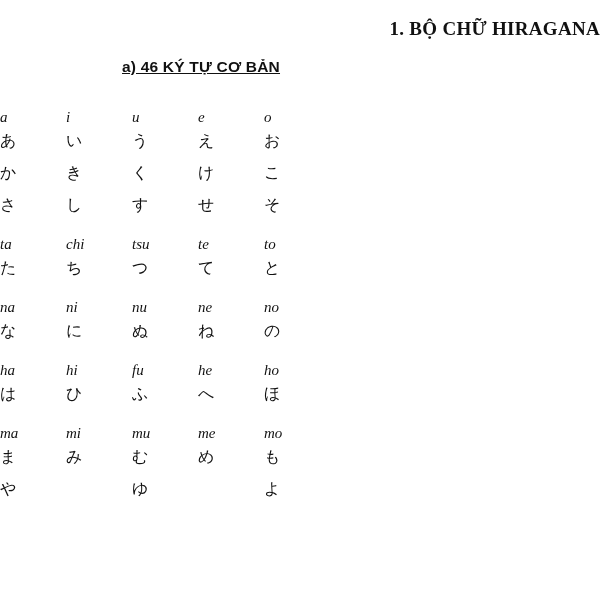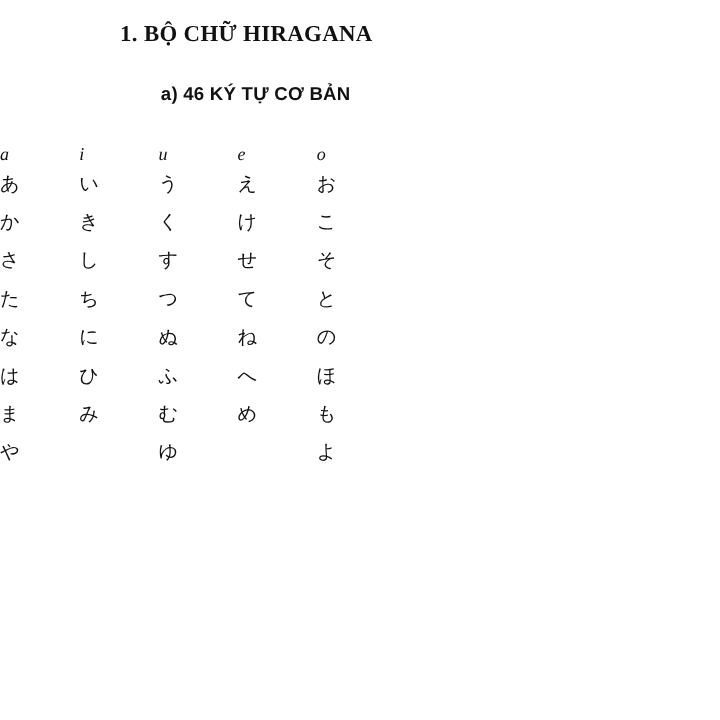--- a/index.html
+++ b/index.html
@@ -20,30 +20,31 @@
     height: 600px;
     box-sizing: border-box;
   }
   .title {
     font-family: "Liberation Serif", serif;
     font-size: 19px;
     font-weight: bold;
     letter-spacing: 0.3px;
     margin: 0;
     padding: 18px 0 0 0;
-    text-align: left;
+    text-align: right;
     padding-left: 100px;
   }
   .subtitle {
     font-family: "Liberation Sans", sans-serif;
     font-size: 15.5px;
     font-weight: bold;
-    margin: 16px;
+    margin: 4px;
     padding: 14px 0 0 118px;
     letter-spacing: 0.2px;
+    text-decoration: underline;
   }
   .kana-table {
     margin: 22px 0 0 0;
     padding: 0 0 0 140px;
     border-collapse: collapse;
   }
   .kana-table td {
     width: 66px;
     padding: 0 0 0 0;
     vertical-align: top;
@@ -115,53 +116,81 @@
         <td>さ</td>
         <td>し</td>
         <td>す</td>
         <td>せ</td>
         <td>そ</td>
       </tr>
       <tr class="spacer-row">
           <td colspan="5"></td>
         </tr>
 
+      <tr class="kana-row-romaji">
+        <td>ta</td>
+        <td>chi</td>
+        <td>tsu</td>
+        <td>te</td>
+        <td>to</td>
+      </tr>
       <tr class="kana-row-kana">
         <td>た</td>
         <td>ち</td>
         <td>つ</td>
         <td>て</td>
         <td>と</td>
       </tr>
       <tr class="spacer-row">
           <td colspan="5"></td>
         </tr>
 
+      <tr class="kana-row-romaji">
+        <td>na</td>
+        <td>ni</td>
+        <td>nu</td>
+        <td>ne</td>
+        <td>no</td>
+      </tr>
       <tr class="kana-row-kana">
         <td>な</td>
         <td>に</td>
         <td>ぬ</td>
         <td>ね</td>
         <td>の</td>
       </tr>
       <tr class="spacer-row">
           <td colspan="5"></td>
         </tr>
 
+      <tr class="kana-row-romaji">
+        <td>ha</td>
+        <td>hi</td>
+        <td>fu</td>
+        <td>he</td>
+        <td>ho</td>
+      </tr>
       <tr class="kana-row-kana">
         <td>は</td>
         <td>ひ</td>
         <td>ふ</td>
         <td>へ</td>
         <td>ほ</td>
       </tr>
       <tr class="spacer-row">
           <td colspan="5"></td>
         </tr>
 
+      <tr class="kana-row-romaji">
+        <td>ma</td>
+        <td>mi</td>
+        <td>mu</td>
+        <td>me</td>
+        <td>mo</td>
+      </tr>
       <tr class="kana-row-kana">
         <td>ま</td>
         <td>み</td>
         <td>む</td>
         <td>め</td>
         <td>も</td>
       </tr>
       <tr class="spacer-row">
           <td colspan="5"></td>
         </tr>

